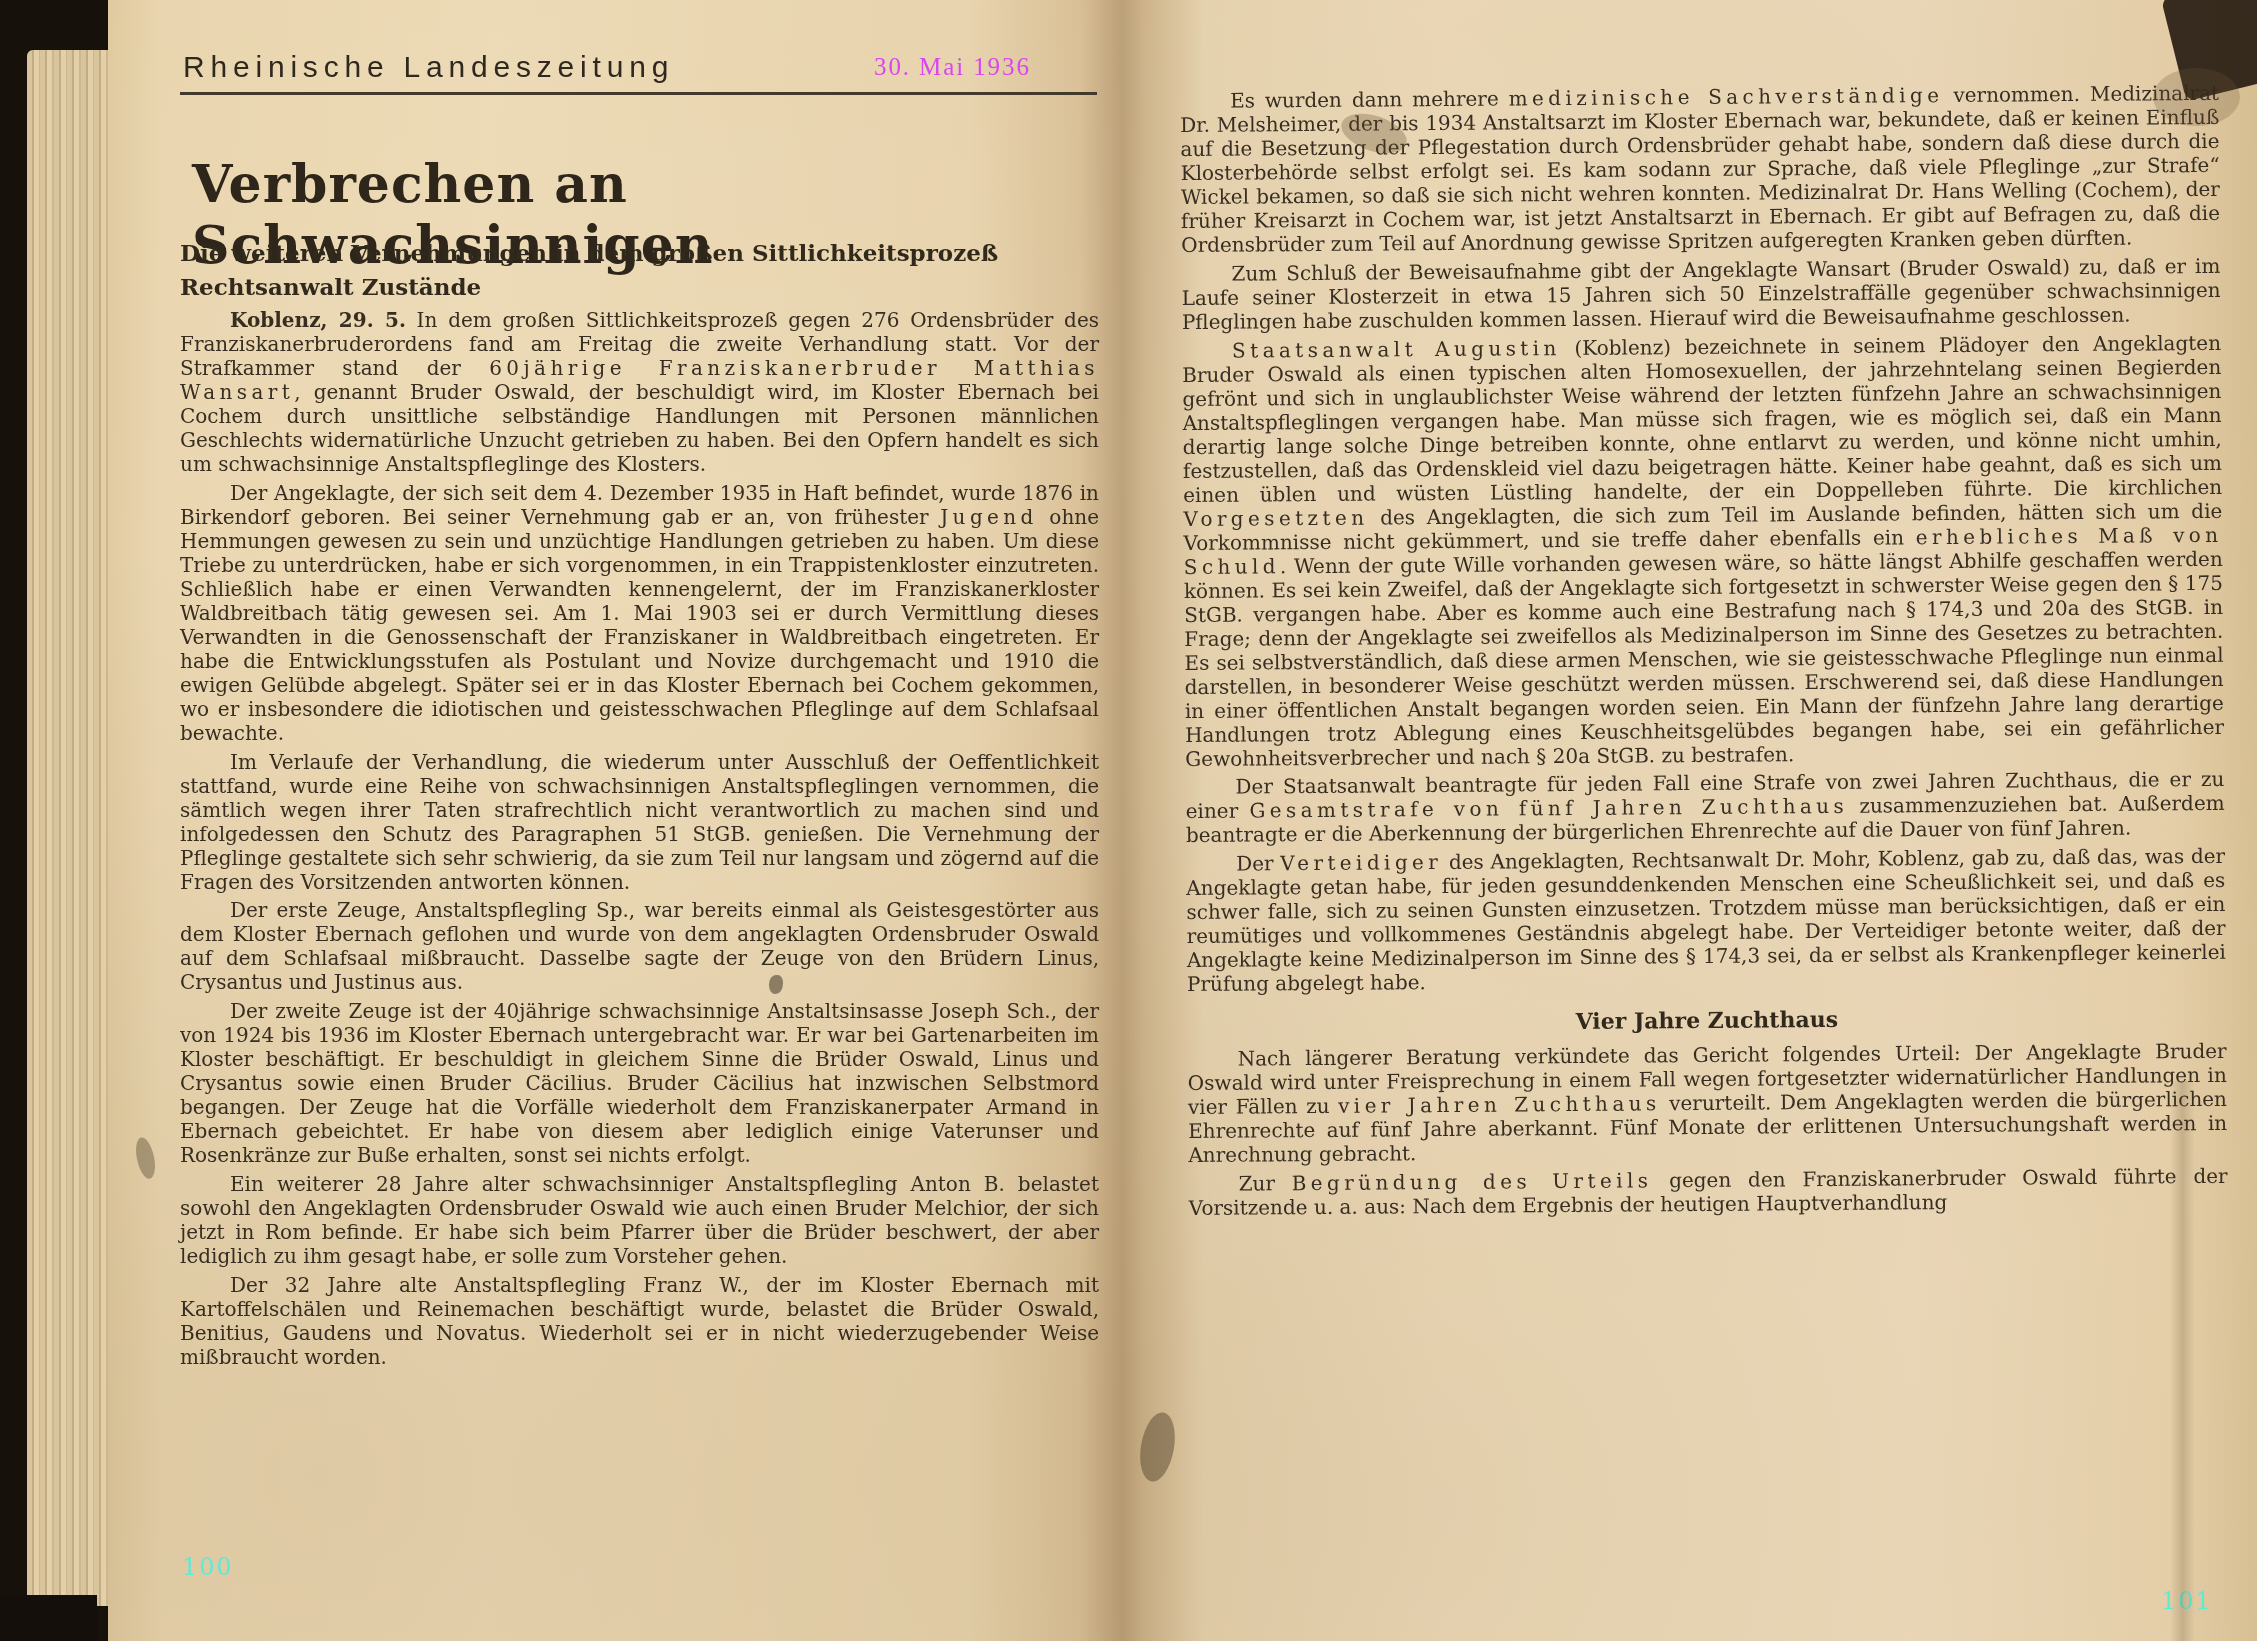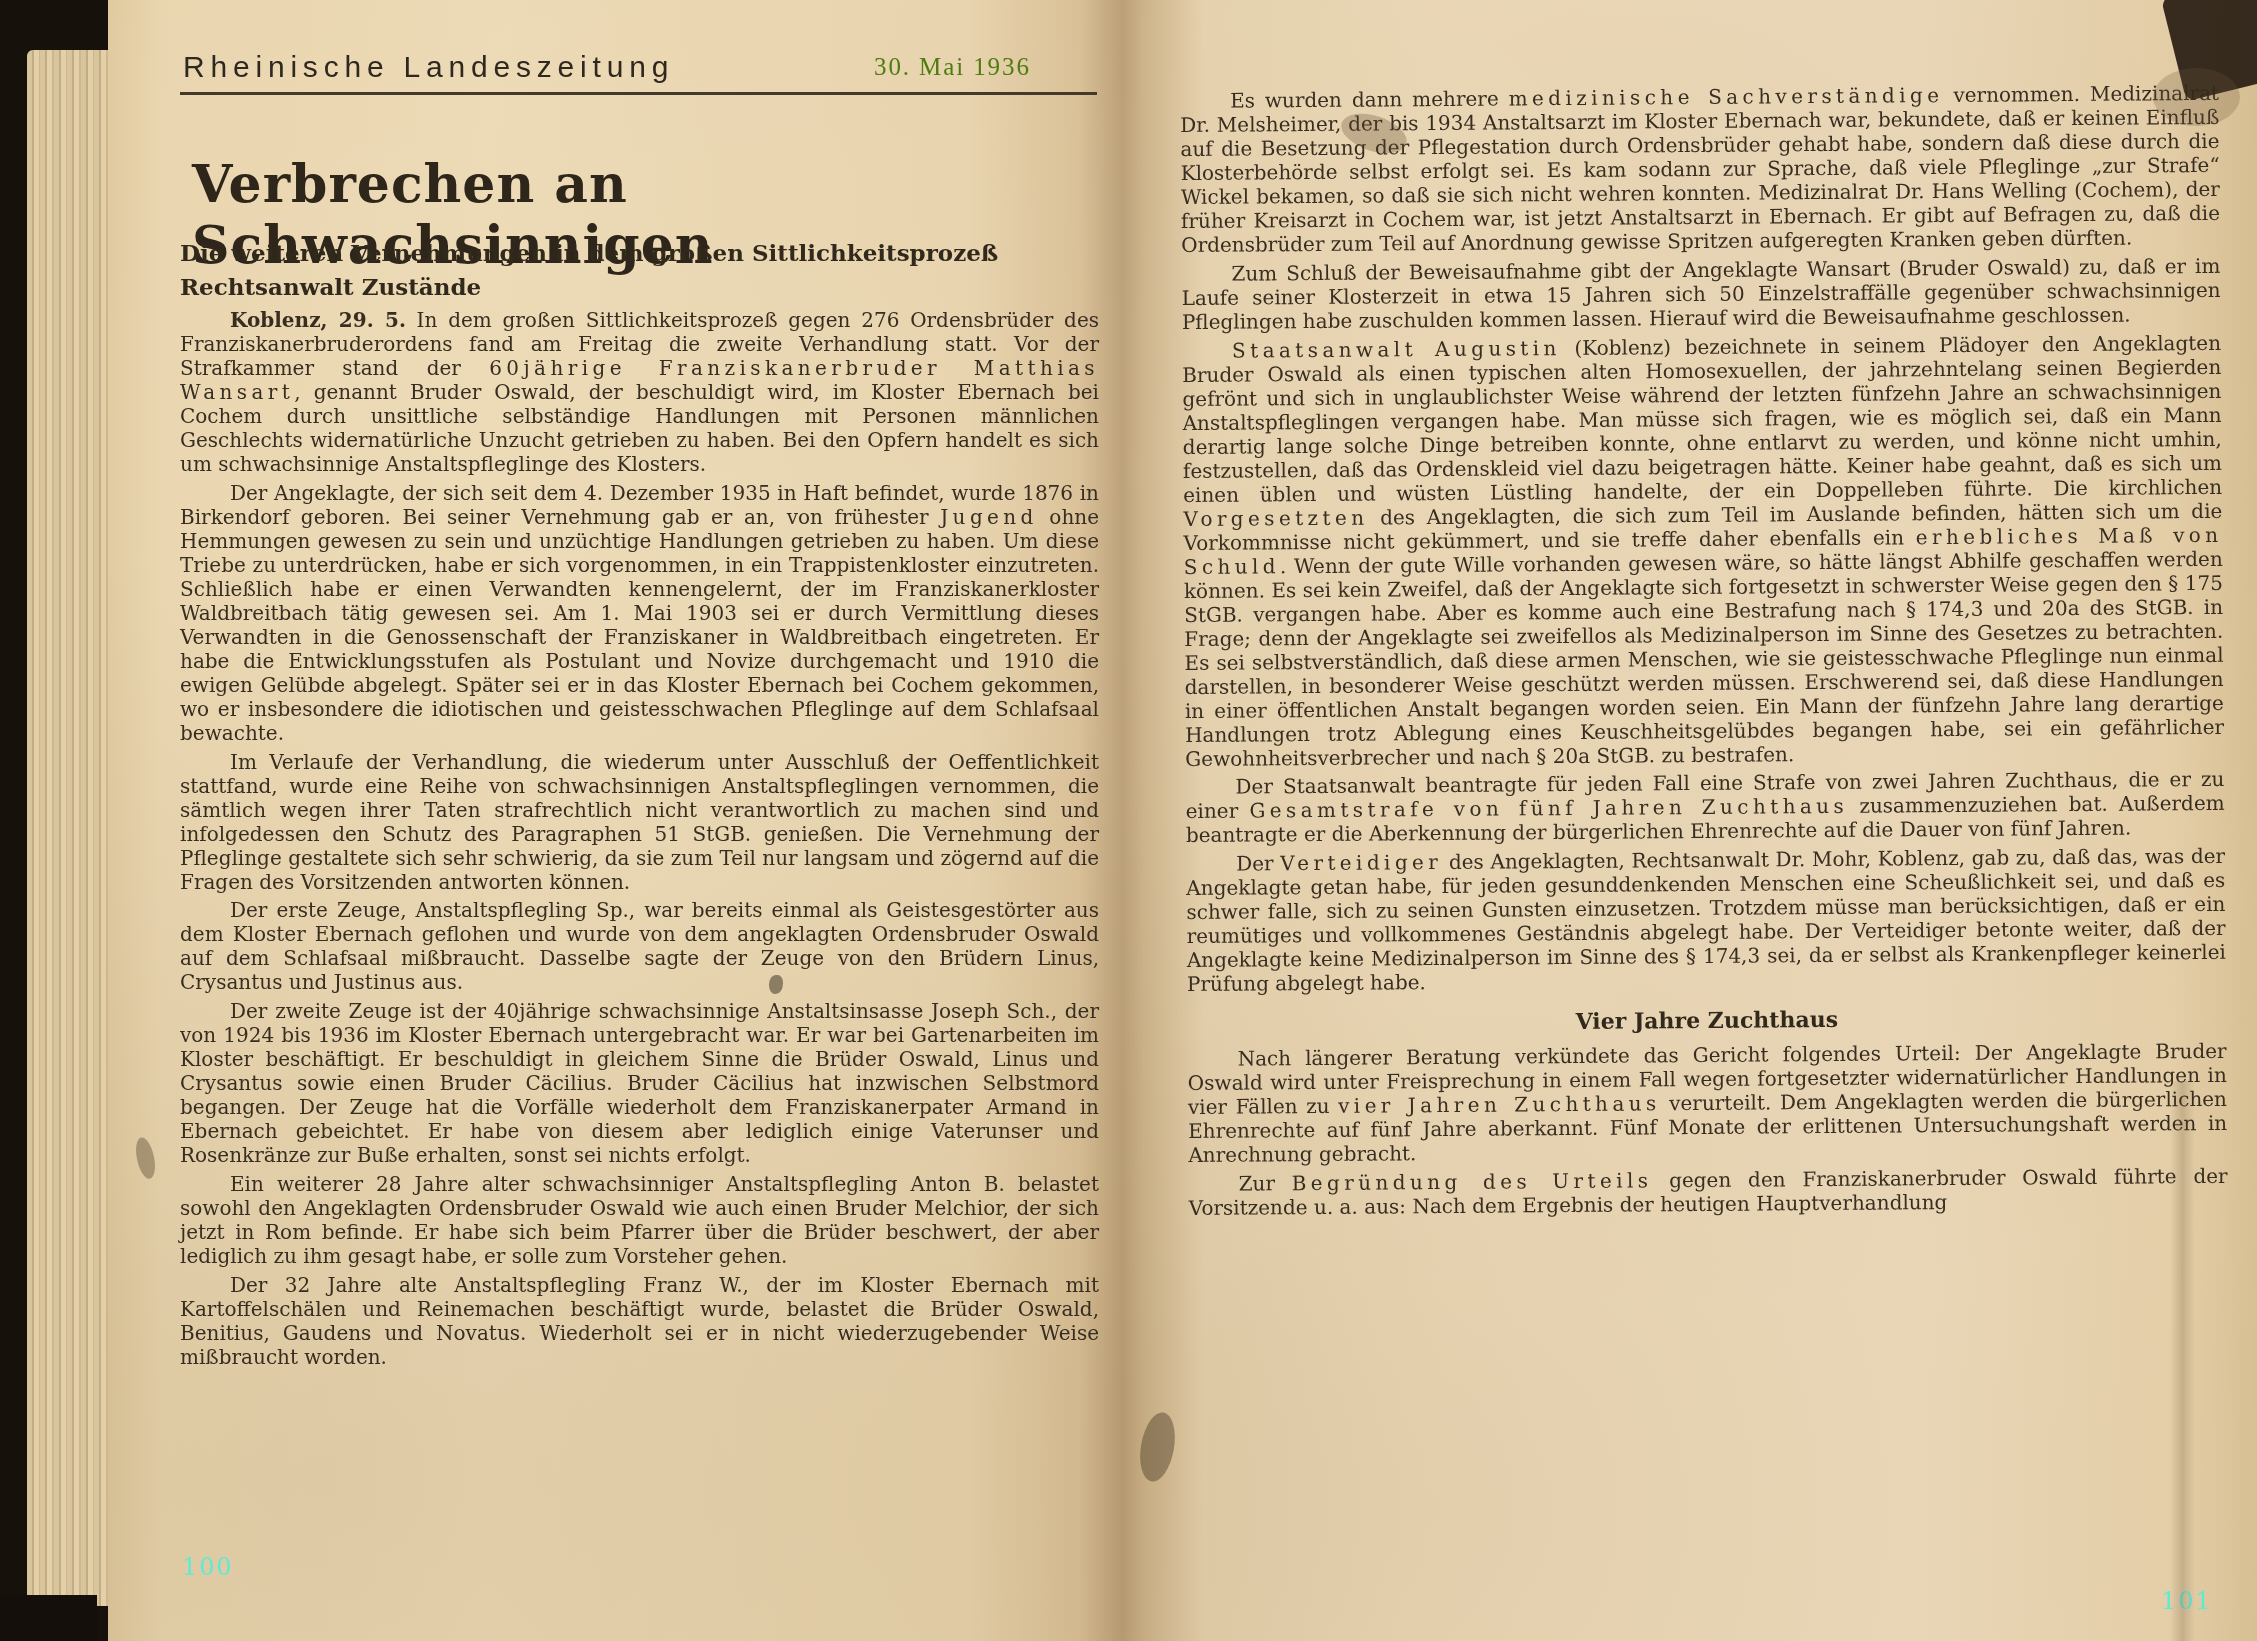--- a/index.html
+++ b/index.html
@@ -57,21 +57,21 @@
 
   
   .masthead-name {
     position: absolute; left: 183px; top: 50px;
     font-family: Liberation Sans, sans-serif;
     font-size: 30px; letter-spacing: 5.8px; color: #2f281f;
   }
   .masthead-date {
     position: absolute; left: 874px; top: 53px;
     font-family: "Liberation Serif", serif;
-    font-size: 25px; letter-spacing: 1.9px; color: #4d7c0f;
+    font-size: 25px; letter-spacing: 1.9px; color: #d946ef;
   }
   .masthead-rule { position: absolute; left: 180px; top: 92px; width: 917px; height: 2.9px; background: #443a2b; }
 
   .headline {
     position: absolute; left: 180px; top: 141px; width: 927px;
     font-size: 52px; font-weight: 700; color: #2e261a;
     letter-spacing: 1px; margin: 12px;
   }
   .subhead { position: absolute; left: 180px; width: 919px; text-align: left; font-weight: 700; color: #32291d; margin: 0; }
   .subhead-1 { top: 239px; font-size: 23px; }

